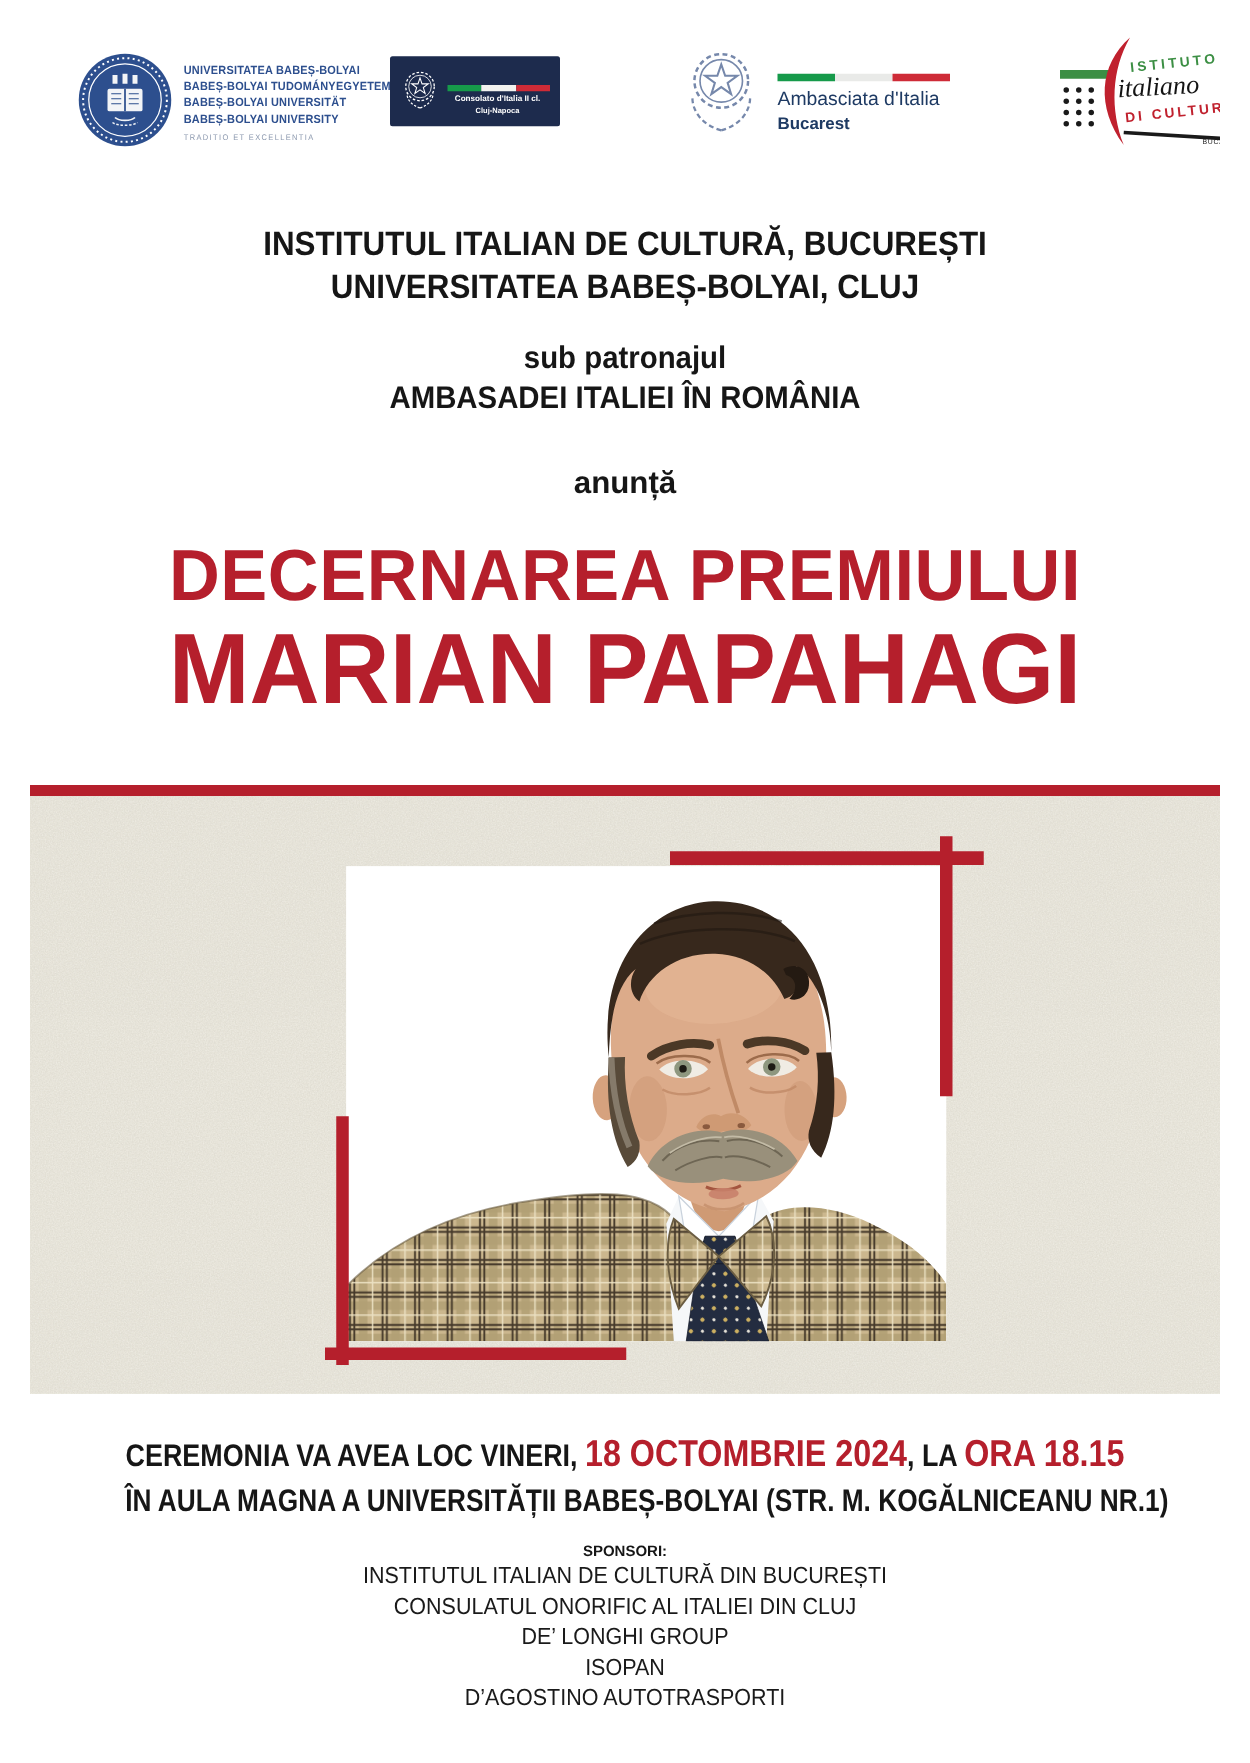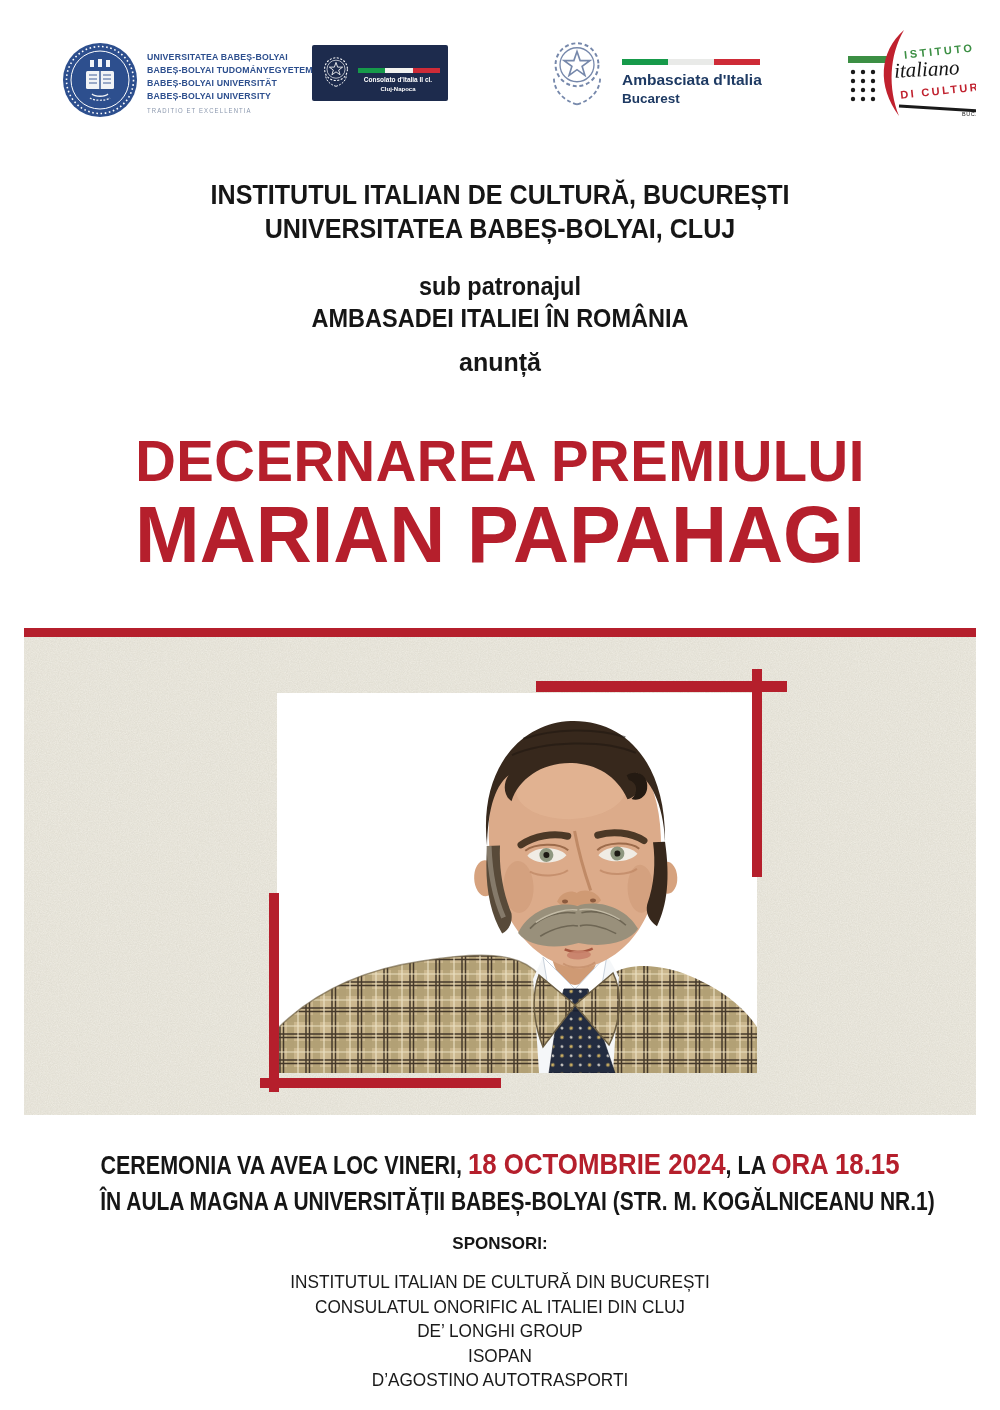--- a/index.html
+++ b/index.html
@@ -22,37 +22,37 @@
   .seg-g { background:#169a4a; width:33.3%; } .seg-w { background:#f2f2ef; width:33.4%; } .seg-r { background:#ce2b37; width:33.3%; }
   .cons-l1 { position:absolute; left:40px; top:31px; width:92px; text-align:center;
              font-size:6.5px; font-weight:bold; color:#ffffff; white-space:nowrap; }
   .cons-l2 { position:absolute; left:40px; top:41px; width:92px; text-align:center;
              font-size:6px; font-weight:bold; color:#ffffff; }
 
   .embassy-logo { position:absolute; left:520px; top:33px; width:228px; height:80px; }
   .emb-emblem { position:absolute; left:0; top:2px; }
   .emb-stripe { position:absolute; left:78px; top:26px; width:138px; height:6px; display:flex; }
   .emb-stripe .seg-w { background:#e9eae8; }
-  .emb-l1 { position:absolute; left:78px; top:38px; font-size:15.5px; font-weight:bold; color:#1e3a63; }
+  .emb-l1 { position:absolute; left:78px; top:38px; font-size:15.5px; font-weight:normal; color:#1e3a63; }
   .emb-l2 { position:absolute; left:78px; top:58px; font-size:13.5px; font-weight:bold; color:#1e3a63; }
 
   .iic-logo { position:absolute; left:820px; top:26px; width:165px; height:96px; }
   .iic-shapes { position:absolute; left:0; top:0; }
   .iic-istituto { position:absolute; left:60px; top:19px; color:#3c8f44; font-size:11px; font-weight:bold;
                   letter-spacing:2.6px; transform:rotate(-6deg); white-space:nowrap; }
   .iic-italiano { position:absolute; left:50px; top:31px; color:#141414; font-size:21px;
                   font-family:"Liberation Serif", serif; font-style:italic; transform:rotate(-3deg); white-space:nowrap; }
   .iic-dicultura { position:absolute; left:56px; top:58px; color:#c0212e; font-size:11px; font-weight:bold;
                    letter-spacing:2.4px; transform:rotate(-6deg); white-space:nowrap; }
   .iic-city { position:absolute; left:118px; top:85px; color:#222222; font-size:5.5px; letter-spacing:0.6px; }
 
   
   .org-line  { position:absolute; font-size:27px; font-weight:bold; color:#161616; --sx:0.93; }
   .pat-line  { position:absolute; font-size:25px; font-weight:bold; color:#161616; --sx:0.94; }
-  .announce  { position:absolute; top:348px; font-size:25px; font-weight:bold; color:#161616; }
+  .announce  { position:absolute; top:372px; font-size:25px; font-weight:bold; color:#161616; }
   .title1 { position:absolute; top:427px; font-size:58px; font-weight:bold; color:#b51f2c; letter-spacing:0.5px; --sx:0.97; }
   .title2 { position:absolute; top:489px; font-size:80px; font-weight:bold; color:#b51f2c; --sx:0.97; }
   .edition{ position:absolute; top:558px; font-size:30px; font-weight:bold; color:#b51f2c; }
 
   .rule { position:absolute; left:0; top:628px; width:1000px; height:9px; background:#b51f2c; }
 
   
   .band { position:absolute; left:0; top:637px; width:1000px; height:478px; background:#e7e4d9; }
   .band svg { position:absolute; left:0; top:0; }
   .photo { position:absolute; left:253px; top:693px; width:480px; height:380px; background:#ffffff; z-index:2; }
@@ -60,21 +60,21 @@
   .bar-top    { left:512px; top:681px; width:251px; height:11px; }
   .bar-right  { left:728px; top:669px; width:10px;  height:208px; }
   .bar-left   { left:245px; top:893px; width:10px;  height:199px; }
   .bar-bottom { left:236px; top:1078px; width:241px; height:10px; }
 
   
   .cer1 { position:absolute; top:1146px; font-size:25px; font-weight:bold; color:#161616; line-height:36px; --sx:0.86; }
   .cer1 .red-big { font-size:30px; color:#b51f2c; }
   .cer2 { position:absolute; top:1184px; font-size:25px; font-weight:bold; color:#161616; line-height:34px; --sx:0.84; }
   .sponsors { position:absolute; left:0; top:1234px; width:100%; text-align:center; }
-  .sp-head { font-size:17px; font-weight:bold; color:#161616; margin-bottom:16px; }
+  .sp-head { font-size:12px; font-weight:bold; color:#161616; margin-bottom:0; }
   .sp-item { font-size:18.5px; color:#1a1a1a; line-height:24.5px; transform:scaleX(0.93); transform-origin:center; white-space:nowrap; }
 </style>
 </head>
 <body>
 
 <div class="page">
 
   <div class="ubb-logo">
     <svg width="76" height="76" viewBox="0 0 76 76">
       <circle cx="38" cy="38" r="37" fill="#2d4f8e"></circle>

